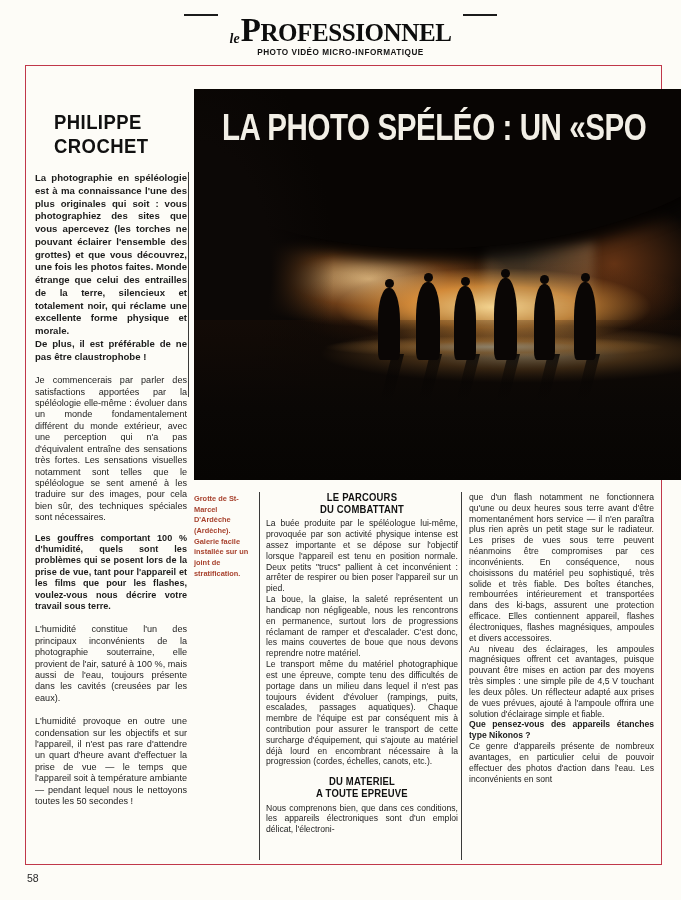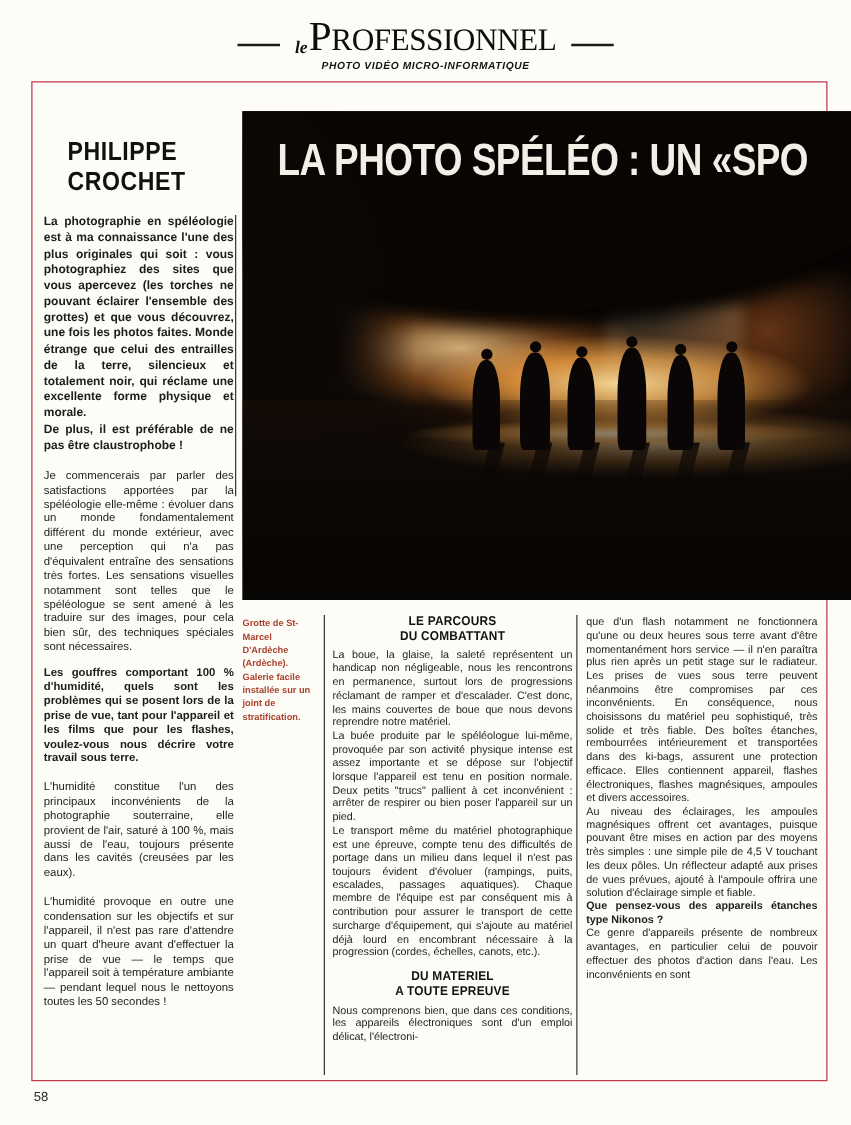--- a/index.html
+++ b/index.html
@@ -7,42 +7,42 @@
     width:681px;height:900px;
     background:#fdfcf7;
     font-family:"Liberation Sans", sans-serif;
     overflow:hidden;
     position:relative;
   }
 
   
   .masthead{
     position:absolute; left:0; top:14px; width:681px;
-    display:flex; align-items:center; justify-content:center;
+    display:flex; justify-content:center;
     gap:12px;
   }
   .mast-rule{ height:2px; background:#1b1b1b; width:34px; }
   .mast-block{ display:flex; flex-direction:column; align-items:center; }
   .mast-line1{
     display:flex; align-items:flex-end; line-height:1;
   }
   .mast-le{
     font-family:"Liberation Serif", serif;
     font-style:italic; font-weight:bold;
     font-size:14px; color:#111; margin-right:1px; margin-bottom:1px;
   }
   .mast-name{
     font-family:"Liberation Serif", serif;
-    font-weight:normal; font-size:25px; color:#0d0d0d;
+    font-weight:bold; font-size:25px; color:#0d0d0d;
     letter-spacing:-0.4px;
   }
   .mast-name .cap{ font-size:33px; }
   .mast-sub{
     font-family:"Liberation Sans", sans-serif;
-    font-style:italic; font-weight:bold;
+    font-weight:bold;
     font-size:8.2px; letter-spacing:0.5px; color:#151515;
     margin-top:1px;
   }
 
   
   .frame{
     position:absolute; left:25px; top:65px;
     width:637px; height:800px;
     border:1.6px solid #c0384a;
     box-sizing:border-box;
@@ -226,22 +226,22 @@
 <div class="photo-caption">Grotte de St-Marcel D'Ardèche (Ardèche). Galerie facile installée sur un joint de stratification.</div>
 
 <div class="v-div v-div-b"></div>
 <div class="v-div v-div-a"></div>
 
 <div class="col2">
   <div class="sec-head">
     <div>LE PARCOURS</div>
     <div>DU COMBATTANT</div>
   </div>
+  <p>La buée produite par le spéléologue lui-même, provoquée par son activité physique intense est assez importante et se dépose sur l'objectif lorsque l'appareil est tenu en position normale. Deux petits "trucs" pallient à cet inconvénient : arrêter de respirer ou bien poser l'appareil sur un pied.</p>
   <p>La boue, la glaise, la saleté représentent un handicap non négligeable, nous les rencontrons en permanence, surtout lors de progressions réclamant de ramper et d'escalader. C'est donc, les mains couvertes de boue que nous devons reprendre notre matériel.</p>
-  <p>La buée produite par le spéléologue lui-même, provoquée par son activité physique intense est assez importante et se dépose sur l'objectif lorsque l'appareil est tenu en position normale. Deux petits "trucs" pallient à cet inconvénient : arrêter de respirer ou bien poser l'appareil sur un pied.</p>
   <p>Le transport même du matériel photographique est une épreuve, compte tenu des difficultés de portage dans un milieu dans lequel il n'est pas toujours évident d'évoluer (rampings, puits, escalades, passages aquatiques). Chaque membre de l'équipe est par conséquent mis à contribution pour assurer le transport de cette surcharge d'équipement, qui s'ajoute au matériel déjà lourd en encombrant nécessaire à la progression (cordes, échelles, canots, etc.).</p>
   <div class="sec-head second">
     <div>DU MATERIEL</div>
     <div>A TOUTE EPREUVE</div>
   </div>
   <p>Nous comprenons bien, que dans ces conditions, les appareils électroniques sont d'un emploi délicat, l'électroni-</p>
 </div>
 
 <div class="col3">
   <p>que d'un flash notamment ne fonctionnera qu'une ou deux heures sous terre avant d'être momentanément hors service — il n'en paraîtra plus rien après un petit stage sur le radiateur. Les prises de vues sous terre peuvent néanmoins être compromises par ces inconvénients. En conséquence, nous choisissons du matériel peu sophistiqué, très solide et très fiable. Des boîtes étanches, rembourrées intérieurement et transportées dans des ki-bags, assurent une protection efficace. Elles contiennent appareil, flashes électroniques, flashes magnésiques, ampoules et divers accessoires.</p>

